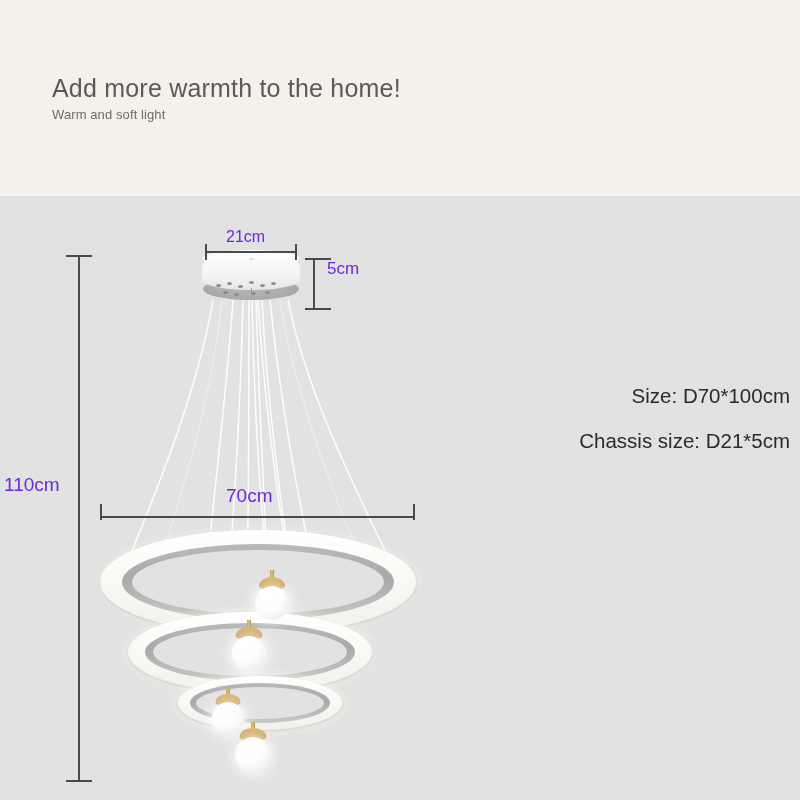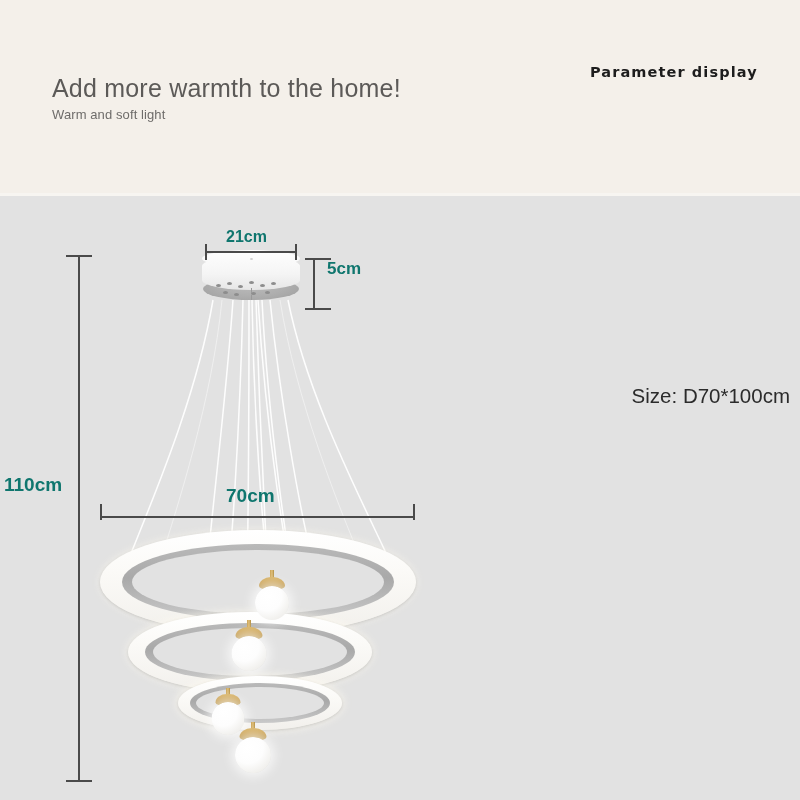--- a/index.html
+++ b/index.html
@@ -51,21 +51,21 @@
     font-size:20.5px;color:#2b2b2b;line-height:44.5px;
     white-space:nowrap;font-weight:400;
   }
 
   
   .dim-line-h{position:absolute;height:2px;background:#4a4a4a;}
   .dim-line-v{position:absolute;width:2px;background:#4a4a4a;}
   .dim-cap-v{position:absolute;width:2px;height:16px;background:#4a4a4a;}
   .dim-cap-h{position:absolute;height:2px;width:26px;background:#4a4a4a;}
   .dim-label{
-    position:absolute;color:#0f766e;white-space:nowrap;font-weight:700;
+    position:absolute;color:#6d28d9;white-space:nowrap;font-weight:400;
   }
 
   
   .d21-line{left:205px;top:251px;width:92px;}
   .d21-capL{left:205px;top:244px;}
   .d21-capR{left:295px;top:244px;}
   .d21-label{left:226px;top:228px;font-size:16px;}
 
   
   .d5-line{left:313px;top:258px;height:52px;}
@@ -159,21 +159,20 @@
 <body>
 
 <div id="stage">
 
   <div class="band-top"></div>
   <div class="band-seam"></div>
   <div class="band-main"></div>
 
   <div class="headline">Add more warmth to the home!</div>
   <div class="subhead">Warm and soft light</div>
-  <div class="param-title">Parameter display</div>
 
   <svg class="wires" viewBox="0 0 800 800" xmlns="http://www.w3.org/2000/svg">
     <g stroke="#ffffff" stroke-width="1.5" fill="none" opacity="0.95">
 
       <path d="M213,300 C196,400 152,500 126,566"></path>
       <path d="M288,300 C308,400 362,500 392,566"></path>
       <path d="M233,300 C226,400 212,510 208,560"></path>
       <path d="M270,300 C280,400 300,510 312,558"></path>
 
       <path d="M243,300 C240,420 232,560 222,636"></path>
@@ -271,15 +270,16 @@
   <div class="dim-cap-h d110-capB"></div>
   <div class="dim-label d110-label">110cm</div>
 
   <div class="dim-line-h d70-line"></div>
   <div class="dim-cap-v d70-capL"></div>
   <div class="dim-cap-v d70-capR"></div>
   <div class="dim-label d70-label">70cm</div>
 
   <div class="spec-list">
     <div class="spec-line">Size: D70*100cm</div>
+    <div class="spec-line">Chassis size: D21*5cm</div>
   </div>
 
 </div>
 
 </body></html>

